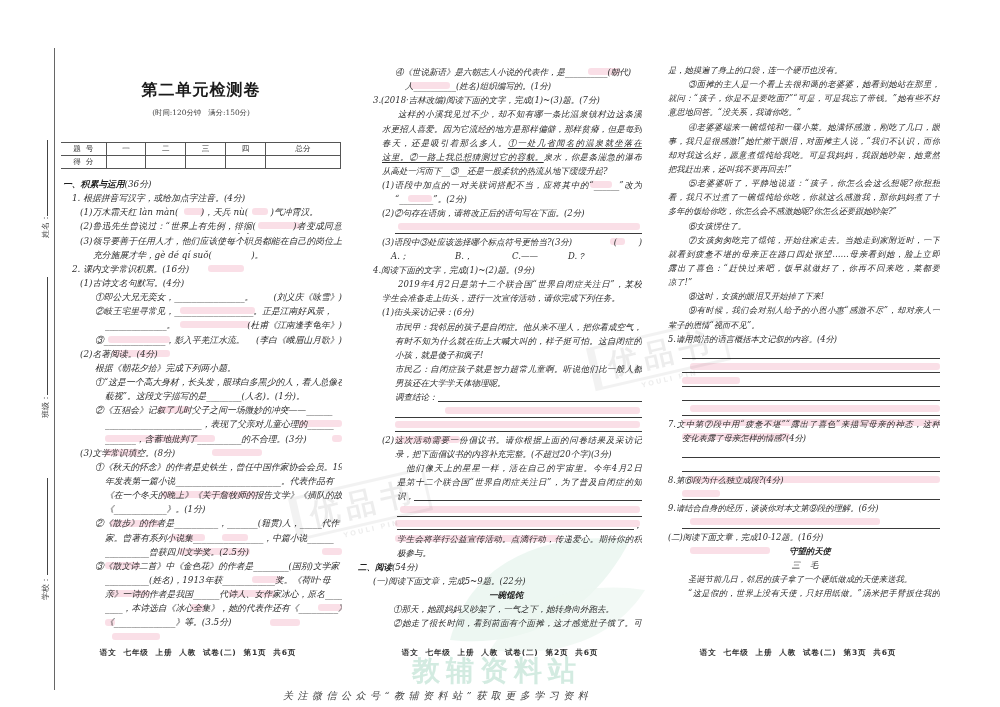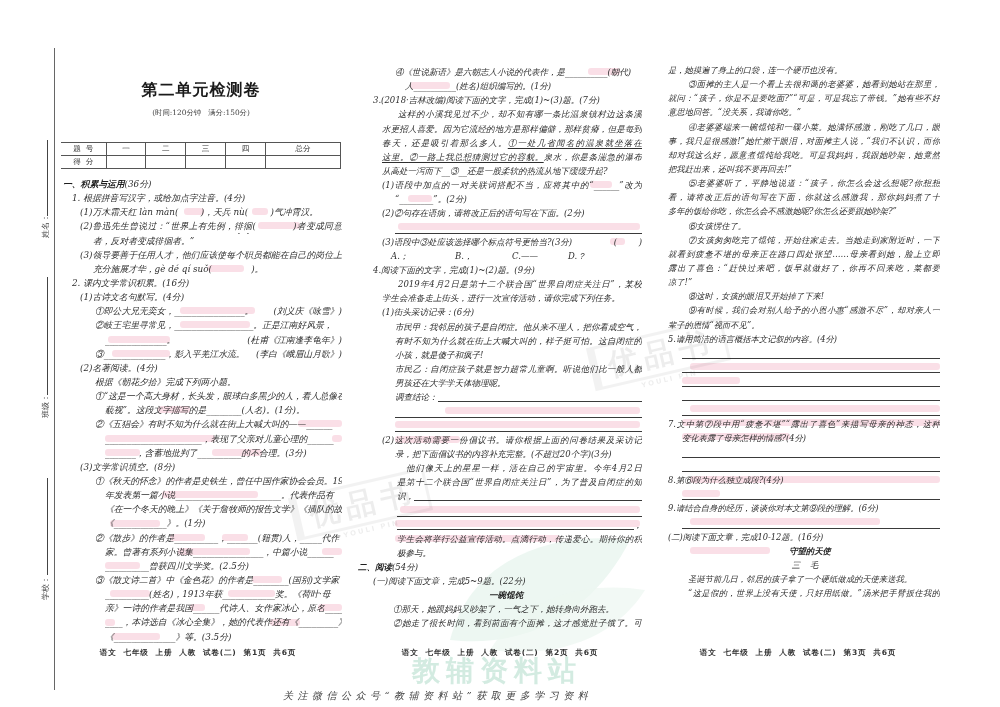--- a/index.html
+++ b/index.html
@@ -141,34 +141,33 @@
   <div class="ans" style="left:682px;top:490px;width:38px"></div>
   <div class="ans" style="left:690px;top:518px;width:190px"></div>
   <div class="ans" style="left:690px;top:547px;width:80px"></div>
 </div>
 
 <div class="col" id="c1">
   <div class="ln"><span class="hb">一、积累与运用</span><span>(36分)</span></div>
   <div class="ln" style="padding-left:9px">1. 根据拼音写汉字，或给加点字注音。(4分)</div>
   <div class="ln" style="padding-left:17px">(1)万木霜天红 làn màn(        )，天兵 nù(        )气冲霄汉。</div>
   <div class="ln j" style="padding-left:17px"><span>(2)鲁迅先生曾说过：“世界上有先例，</span><span class="em">徘徊</span><span>(            )者变成同意</span></div>
-  <div class="ln" style="padding-left:30px">者，反对者变成徘徊者。”</div>
   <div class="ln j" style="padding-left:17px">(3)领导要善于任用人才，他们应该使每个职员都能在自己的岗位上</div>
   <div class="ln" style="padding-left:30px">充分施展才华，gè dé qí suǒ(              )。</div>
   <div class="ln" style="padding-left:9px">2. 课内文学常识积累。(16分)</div>
   <div class="ln" style="padding-left:17px">(1)古诗文名句默写。(4分)</div>
   <div class="ln" style="padding-left:32px"><span>①即公大兄无奕女，________________。</span><span class="rt">(刘义庆《咏雪》)</span></div>
   <div class="ln" style="padding-left:32px">②岐王宅里寻常见，__________________。正是江南好风景，</div>
   <div class="ln" style="padding-left:42px"><span>______________。</span><span class="rt">(杜甫《江南逢李龟年》)</span></div>
   <div class="ln" style="padding-left:32px"><span>③______________，影入平羌江水流。</span><span class="rt">(李白《峨眉山月歌》)</span></div>
   <div class="ln" style="padding-left:17px">(2)名著阅读。(4分)</div>
   <div class="ln" style="padding-left:32px">根据《朝花夕拾》完成下列两小题。</div>
   <div class="ln j" style="padding-left:32px">①“这是一个高大身材，长头发，眼球白多黑少的人，看人总像在</div>
   <div class="ln" style="padding-left:42px">藐视”。这段文字描写的是________(人名)。(1分)。</div>
-  <div class="ln" style="padding-left:32px">②《五猖会》有时不知为什么就在街上大喊大叫的——______</div>
+  <div class="ln" style="padding-left:32px">②《五猖会》记叙了儿时父子之间一场微妙的冲突——______</div>
   <div class="ln" style="padding-left:42px">______________________，表现了父亲对儿童心理的______</div>
   <div class="ln" style="padding-left:42px">_______，含蓄地批判了__________的不合理。(3分)</div>
   <div class="ln" style="padding-left:17px">(3)文学常识填空。(8分)</div>
   <div class="ln j" style="padding-left:32px">①《秋天的怀念》的作者是史铁生，曾任中国作家协会会员。1979</div>
   <div class="ln" style="padding-left:42px">年发表第一篇小说________________________。代表作品有</div>
   <div class="ln j" style="padding-left:42px">《在一个冬天的晚上》《关于詹牧师的报告文学》《插队的故事》</div>
   <div class="ln" style="padding-left:42px">《____________》。(1分)</div>
   <div class="ln" style="padding-left:32px">②《散步》的作者是__________，_______(籍贯)人，_____代作</div>
   <div class="ln" style="padding-left:42px">家。曾著有系列小说集________________，中篇小说______</div>
   <div class="ln" style="padding-left:42px">__________曾获四川文学奖。(2.5分)</div>
@@ -230,21 +229,21 @@
 <div class="col" id="c3">
   <div class="ln">是，她摸遍了身上的口袋，连一个硬币也没有。</div>
   <div class="ln j" style="padding-left:20px">③面摊的主人是一个看上去很和蔼的老婆婆，她看到她站在那里，</div>
   <div class="ln j">就问：“孩子，你是不是要吃面?”“可是，可是我忘了带钱。”她有些不好</div>
   <div class="ln">意思地回答。“没关系，我请你吃。”</div>
   <div class="ln j" style="padding-left:20px">④老婆婆端来一碗馄饨和一碟小菜。她满怀感激，刚吃了几口，眼</div>
   <div class="ln j">事，我只是很感激!”她忙擦干眼泪，对面摊主人说，“我们不认识，而你</div>
   <div class="ln j">却对我这么好，愿意煮馄饨给我吃。可是我妈妈，我跟她吵架，她竟然</div>
   <div class="ln">把我赶出来，还叫我不要再回去!”</div>
   <div class="ln j" style="padding-left:20px">⑤老婆婆听了，平静地说道：“孩子，你怎么会这么想呢?你想想</div>
-  <div class="ln j">看，请将改正后的语句写在下面，你就这么感激我，那你妈妈煮了十</div>
+  <div class="ln j">看，我只不过煮了一碗馄饨给你吃，你就这么感激我，那你妈妈煮了十</div>
   <div class="ln">多年的饭给你吃，你怎么会不感激她呢?你怎么还要跟她吵架?”</div>
   <div class="ln" style="padding-left:20px">⑥女孩愣住了。</div>
   <div class="ln j" style="padding-left:20px">⑦女孩匆匆吃完了馄饨，开始往家走去。当她走到家附近时，一下</div>
   <div class="ln j">就看到疲惫不堪的母亲正在路口四处张望……母亲看到她，脸上立即</div>
   <div class="ln j">露出了喜色：“赶快过来吧，饭早就做好了，你再不回来吃，菜都要</div>
   <div class="ln">凉了!”</div>
   <div class="ln" style="padding-left:20px"><span>⑧这时，女孩的眼泪</span><span class="em">又</span><span>开始掉了下来!</span></div>
   <div class="ln j" style="padding-left:20px">⑨有时候，我们会对别人给予的小恩小惠“感激不尽”，却对亲人一</div>
   <div class="ln">辈子的恩情“视而不见”。</div>
   <div class="ln">5.请用简洁的语言概括本文记叙的内容。(4分)</div>

